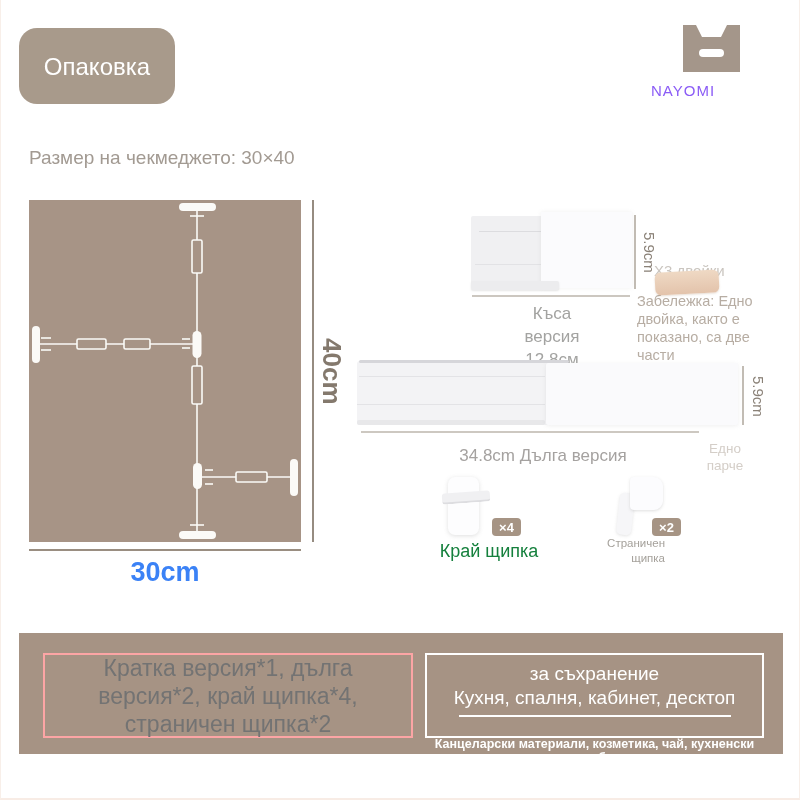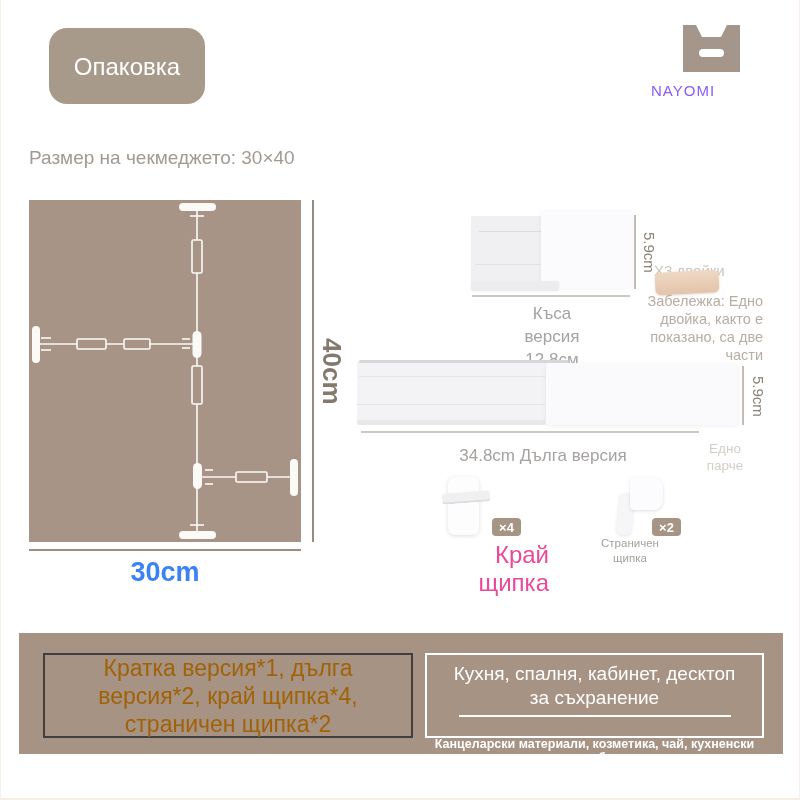--- a/index.html
+++ b/index.html
@@ -7,21 +7,21 @@
   body { font-family: "Liberation Sans", sans-serif; }
   .page {
     position: relative; width: 800px; height: 800px; background: #fff;
     overflow: hidden;
     border-left: 1px solid #f8efe9; border-right: 1px solid #f8efe9; border-bottom: 2px solid #f8ece5;
   }
   .abs { position: absolute; }
 
   
   .pack-badge {
-    left: 48px; top: 28px; width: 156px; height: 76px;
+    left: 18px; top: 28px; width: 156px; height: 76px;
     background: #a89a8b; border-radius: 18px; color: #fff;
     display: flex; flex-direction: row; align-items: center; justify-content: center;
     font-size: 24px; line-height: 31px; text-align: center;
   }
 
   
   .brand-icon { left: 682px; top: 25px; width: 57px; height: 47px; }
   .brand-name { left: 650px; top: 82px; font-size: 15px; color: #8b5cf6; letter-spacing: 1px; }
 
   .size-label { left: 28px; top: 147px; font-size: 19px; color: #a29a92; }
@@ -48,21 +48,21 @@
   .sv-vlabel { left: 636px; top: 215px; width: 24px; height: 74px; display: flex; align-items: center; justify-content: center;
                writing-mode: vertical-rl; font-size: 15px; color: #8a8177; }
   .sv-hline { left: 471px; top: 295px; width: 158px; height: 2px; background: #ccc7c0; }
   .sv-label { left: 510px; top: 302px; width: 82px; text-align: center; font-size: 17px; line-height: 23px; color: #a3a3a1; }
 
   
   .pair-count { left: 653px; top: 262px; width: 100px; font-size: 15px; color: #cac5bf; z-index: 1; }
   .pair-item  { left: 654px; top: 271px; width: 64px; height: 23px; border-radius: 6px;
                 background: linear-gradient(#efd9c4, #e3c3ab); transform: rotate(-3deg); z-index: 2;
                 box-shadow: 0 1px 2px rgba(180,150,120,.3); }
-  .pair-note  { left: 636px; top: 292px; width: 126px; text-align: right; font-size: 14.5px; line-height: 18px; color: #b7ada3; }
+  .pair-note  { left: 636px; top: 292px; width: 126px; text-align: left; font-size: 14.5px; line-height: 18px; color: #b7ada3; }
 
   
   .lv-topline { left: 358px; top: 360px; width: 210px; height: 3px; background: #d6d6da; border-radius: 2px; z-index: 3; }
   .lv-left  { left: 356px; top: 361px; width: 192px; height: 64px; background: #f3f3f5; border-radius: 3px; }
   .lv-groove-a { left: 358px; top: 376px; width: 186px; height: 1px; background: #e3e3e6; }
   .lv-groove-b { left: 356px; top: 404px; width: 188px; height: 1px; background: #e3e3e6; }
   .lv-lip   { left: 356px; top: 420px; width: 188px; height: 5px; background: #e8e8ea; border-radius: 2px; }
   .lv-right { left: 545px; top: 363px; width: 192px; height: 62px; background: #fafafc; border-radius: 2px; box-shadow: 0 1px 4px rgba(170,170,170,.18); z-index: 2; }
   .lv-vline { left: 741px; top: 366px; width: 2px; height: 59px; background: #c2bcb4; }
   .lv-vlabel { left: 745px; top: 358px; width: 24px; height: 76px; display: flex; align-items: center; justify-content: center;
@@ -76,29 +76,29 @@
   .clip-end-bar { left: 441px; top: 492px; width: 48px; height: 11px; background: #f0f0f2; border-radius: 3px;
                   border-bottom: 2px solid #dddde0; transform: rotate(-4deg); z-index: 2; }
   .clip-side-bar { left: 617px; top: 493px; width: 15px; height: 42px; background: #f6f6f8; border-radius: 5px;
                    transform: rotate(6deg); box-shadow: 0 1px 3px rgba(150,150,150,.25); }
   .clip-side-flag { left: 629px; top: 477px; width: 33px; height: 33px; background: #fcfcfe; border-radius: 4px 9px 9px 4px;
                     box-shadow: 0 1px 3px rgba(150,150,150,.3); }
   .count-badge { width: 29px; height: 18px; background: #a69484; border-radius: 4px; color: #fff;
                  font-size: 13px; font-weight: bold; display: flex; align-items: center; justify-content: center; z-index: 3; }
   .count-end  { left: 491px; top: 518px; }
   .count-side { left: 651px; top: 518px; }
-  .clip-end-label  { left: 428px; top: 541px; width: 120px; text-align: right; font-size: 24px; color: #ec4899; }
-  .clip-side-label { left: 594px; top: 536px; width: 70px; text-align: center; font-size: 11.5px; line-height: 15px; color: #a5a19b; }
+  .clip-end-label  { left: 428px; top: 541px; width: 120px; text-align: center; font-size: 18px; color: #15803d; }
+  .clip-side-label { left: 594px; top: 536px; width: 70px; text-align: right; font-size: 11.5px; line-height: 15px; color: #a5a19b; }
 
   
   .bottom-panel { left: 18px; top: 633px; width: 764px; height: 121px; background: #a69384; }
   .contents-box {
-    left: 42px; top: 653px; width: 370px; height: 85px; border: 2px solid #404040;
+    left: 42px; top: 653px; width: 370px; height: 85px; border: 2px solid #fca5a5;
     display: flex; flex-direction: column; align-items: center; justify-content: center;
-    color: #a16207; font-size: 23px; line-height: 28px; text-align: center;
+    color: #737373; font-size: 23px; line-height: 28px; text-align: center;
   }
   .usage-box {
     left: 424px; top: 653px; width: 339px; height: 85px; border: 2px solid #fff;
     color: #fff; text-align: center;
   }
   .usage-title { margin-top: 7px; font-size: 19px; line-height: 24px; }
   .usage-divider { width: 272px; height: 2px; background: #fff; margin: 5px auto 0; }
   .usage-small { margin-top: 20px; font-size: 12.5px; font-weight: bold; }
 </style>
 </head>
@@ -195,20 +195,20 @@
   <div class="abs bottom-panel"></div>
 
   <div class="abs contents-box">
     <div>Кратка версия*1, дълга</div>
     <div>версия*2, край щипка*4,</div>
     <div>страничен щипка*2</div>
   </div>
 
   <div class="abs usage-box">
     <div class="usage-title">
+      <div>за съхранение</div>
       <div>Кухня, спалня, кабинет, десктоп</div>
-      <div>за съхранение</div>
     </div>
     <div class="usage-divider"></div>
     <div class="usage-small">Канцеларски материали, козметика, чай, кухненски пособия</div>
   </div>
 
 </div>
 
 </body></html>

